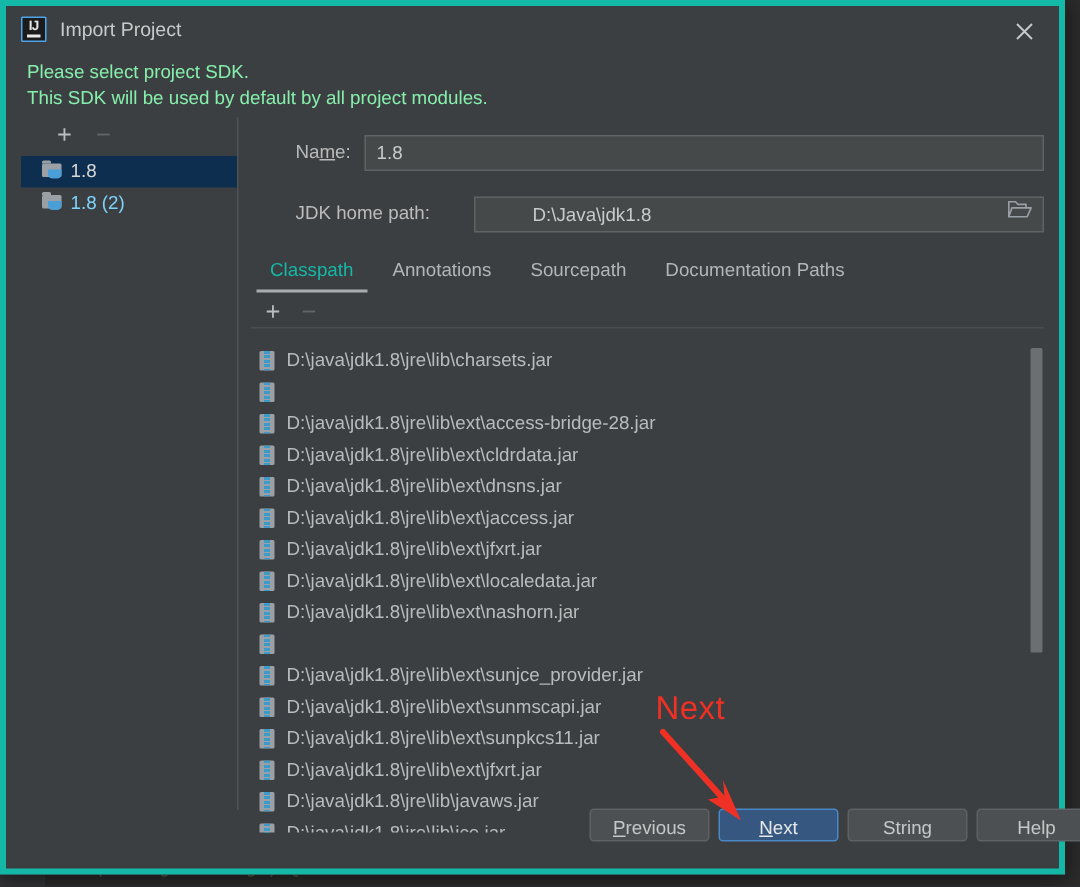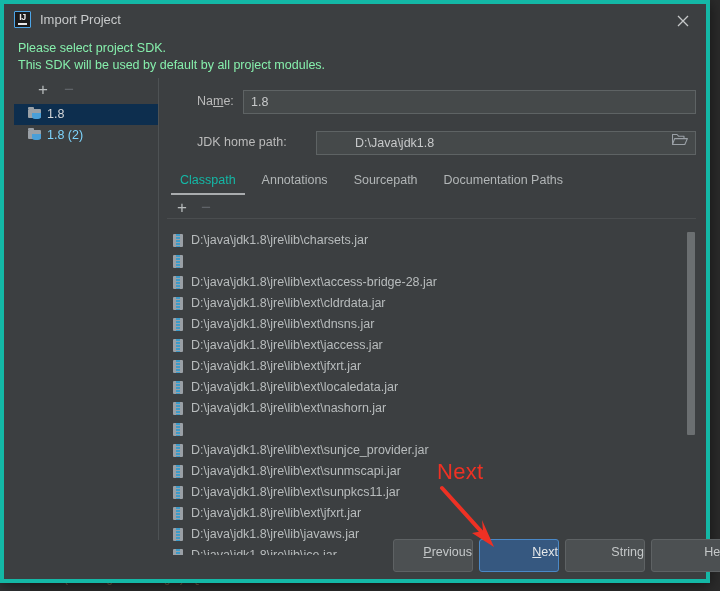--- a/index.html
+++ b/index.html
@@ -285,28 +285,28 @@
     width: 8px; height: 203px;
     background: #6b6f71;
     border-radius: 1px;
   }
 
   
   .btnbar { position: absolute; left: 0; right: 0; bottom: 8px; height: 32px; }
   .btn {
     position: absolute;
     top: 0;
-    height: 33px;
+    height: 22px;
     background: #4c5052;
     border: 1px solid #5e6264;
     border-radius: 3px;
     font-size: 12.5px;
     color: #c5c8c9;
     line-height: 24px;
-    text-align: right;
+    text-align: center;
   }
   .btn.primary {
     background: #365880;
     border: 1px solid #4a88c7;
     color: #e6e8e9;
   }
   #btn-previous { right: 233px; width: 80px; }
   #btn-next     { right: 147px; width: 80px; }
   #btn-cancel   { right: 61px;  width: 80px; }
   #btn-help     { right: -25px; width: 80px; }

